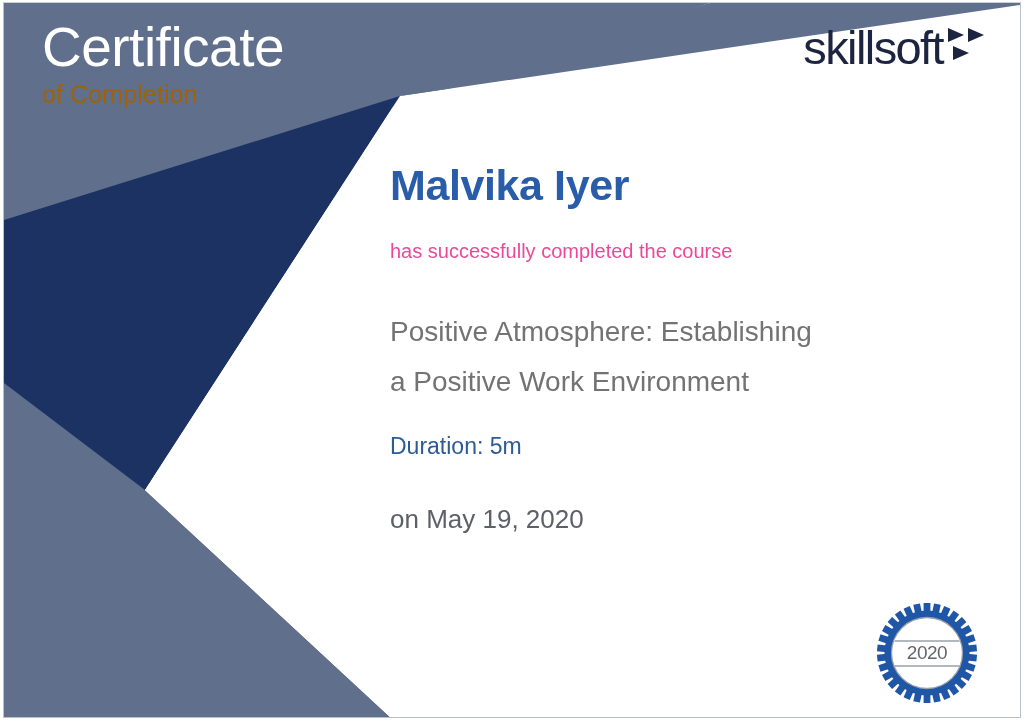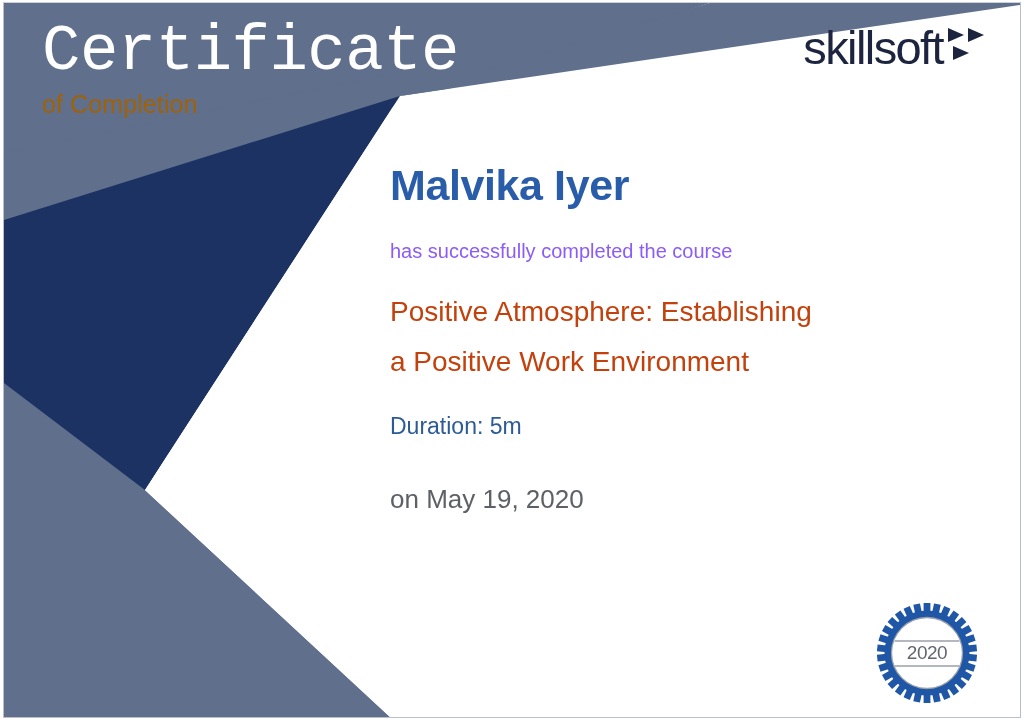--- a/index.html
+++ b/index.html
@@ -48,27 +48,26 @@
   }
 
   
   #header-block {
     position: absolute;
     left: 42px;
     top: 18px;
     z-index: 10;
   }
   #cert-title {
-    font-size: 64px;
+    font-size: 55px;
     font-weight: 300;
     color: #ffffff;
     letter-spacing: -0.5px;
     line-height: 1.08;
     white-space: nowrap;
-    font-family: Liberation Mono, monospace;
   }
   #cert-subtitle {
     margin-top: 4px;
     font-size: 25px;
     font-weight: 300;
     color: #a16207;
     letter-spacing: 0.1px;
     line-height: 1.1;
     white-space: nowrap;
   }
@@ -110,28 +109,28 @@
     font-size: 43px;
     font-weight: bold;
     color: #2a5da9;
     letter-spacing: -0.4px;
     line-height: 1.1;
     margin: 0 0 30px 0;
   }
   #completion-text {
     font-size: 20px;
     font-weight: 400;
-    color: #8b5cf6;
+    color: #ec4899;
     line-height: 1.2;
-    margin: 0 0 24px 0;
+    margin: 0 0 44px 0;
   }
   #course-title {
     font-size: 28px;
     font-weight: 400;
-    color: #c2410c;
+    color: #737373;
     line-height: 1.78;
     margin: 0 0 26px 0;
     max-width: 430px;
   }
   #course-duration {
     font-size: 23px;
     font-weight: 400;
     color: #2c5b96;
     line-height: 1.2;
     margin: 0 0 43px 0;

